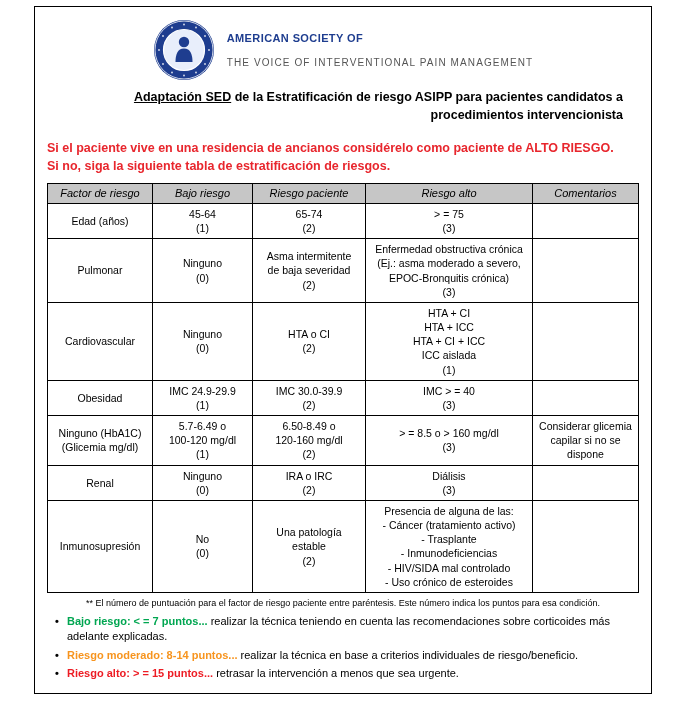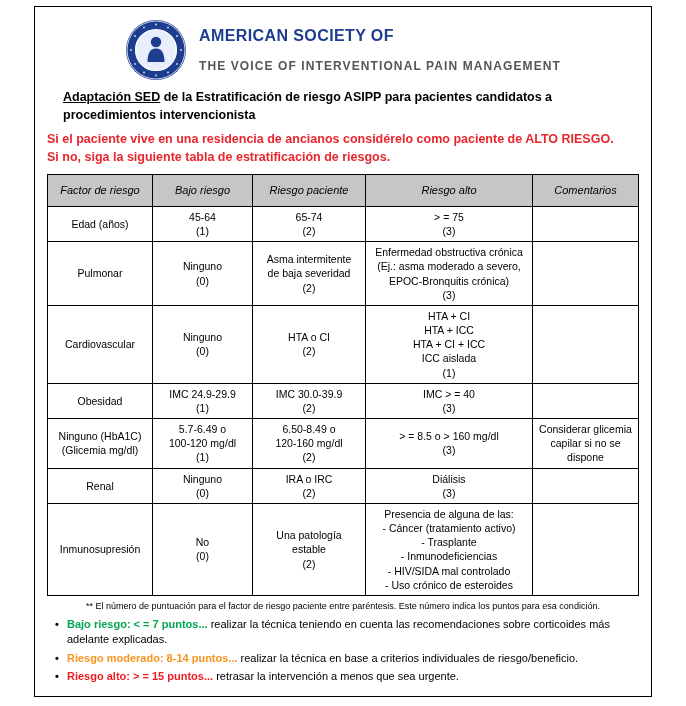--- a/index.html
+++ b/index.html
@@ -13,43 +13,43 @@
   .figure-box {
     margin: 0 26px;
     border: 1px solid #000;
     padding: 10px 12px 8px 12px;
     background: #fff;
   }
   
   .logo-row { display: flex; justify-content: center; align-items: center; gap: 12px; margin: 2px 0 8px 0; }
   .seal { width: 62px; height: 62px; flex: 0 0 auto; }
   .logo-text { display: flex; flex-direction: column; }
-  .org-line { color: #1e3d8f; font-weight: bold; font-size: 16px; letter-spacing: 0.4px; line-height: 1.15; }
-  .tagline { color: #555; font-weight: bold; font-size: 12px; letter-spacing: 1.1px; margin-top: 13px; }
-  
-  .title { text-align: left; font-weight: bold; font-size: 12.5px; line-height: 1.4; max-width: 560px; margin: 4px auto 7px auto; }
+  .org-line { color: #1e3d8f; font-weight: bold; font-size: 11px; letter-spacing: 0.4px; line-height: 1.15; }
+  .tagline { color: #555; font-weight: normal; font-size: 10px; letter-spacing: 1.1px; margin-top: 13px; }
+  
+  .title { text-align: right; font-weight: bold; font-size: 12.5px; line-height: 1.4; max-width: 560px; margin: 4px auto 16px auto; }
   .title .u { text-decoration: underline; }
   .warning { text-align: left; font-weight: bold; font-size: 12.5px; line-height: 1.4; color: #e8262d; margin-bottom: 8px; }
   
   table.risk { width: 100%; border-collapse: collapse; font-size: 10.5px; }
   table.risk th, table.risk td {
     border: 1px solid #000;
     padding: 3px 4px;
     text-align: center;
     vertical-align: middle;
     white-space: pre-line;
     line-height: 1.35;
   }
   table.risk th {
     background: #c6c6c6;
     font-style: italic;
     font-weight: normal;
     font-size: 11px;
     white-space: normal;
-    padding: 8px 3px;
+    padding: 2px 3px;
   }
   td.factor { text-align: left; padding-left: 6px; }
   td.left-list { text-align: left; padding-left: 8px; }
   col.c1 { width: 105px; } col.c2 { width: 100px; } col.c3 { width: 113px; } col.c4 { width: 167px; }
   tr.short td { height: 32px; }
   
   .footnote { font-size: 9px; text-align: center; margin: 5px 0 6px 0; }
   .bullets { list-style: none; font-size: 11px; line-height: 1.4; margin: 2px 2px 2px 8px; }
   .bullets li { position: relative; padding-left: 12px; margin-bottom: 3px; }
   .bullets li::before { content: "\2022"; position: absolute; left: 0; top: 0; font-weight: bold; }

